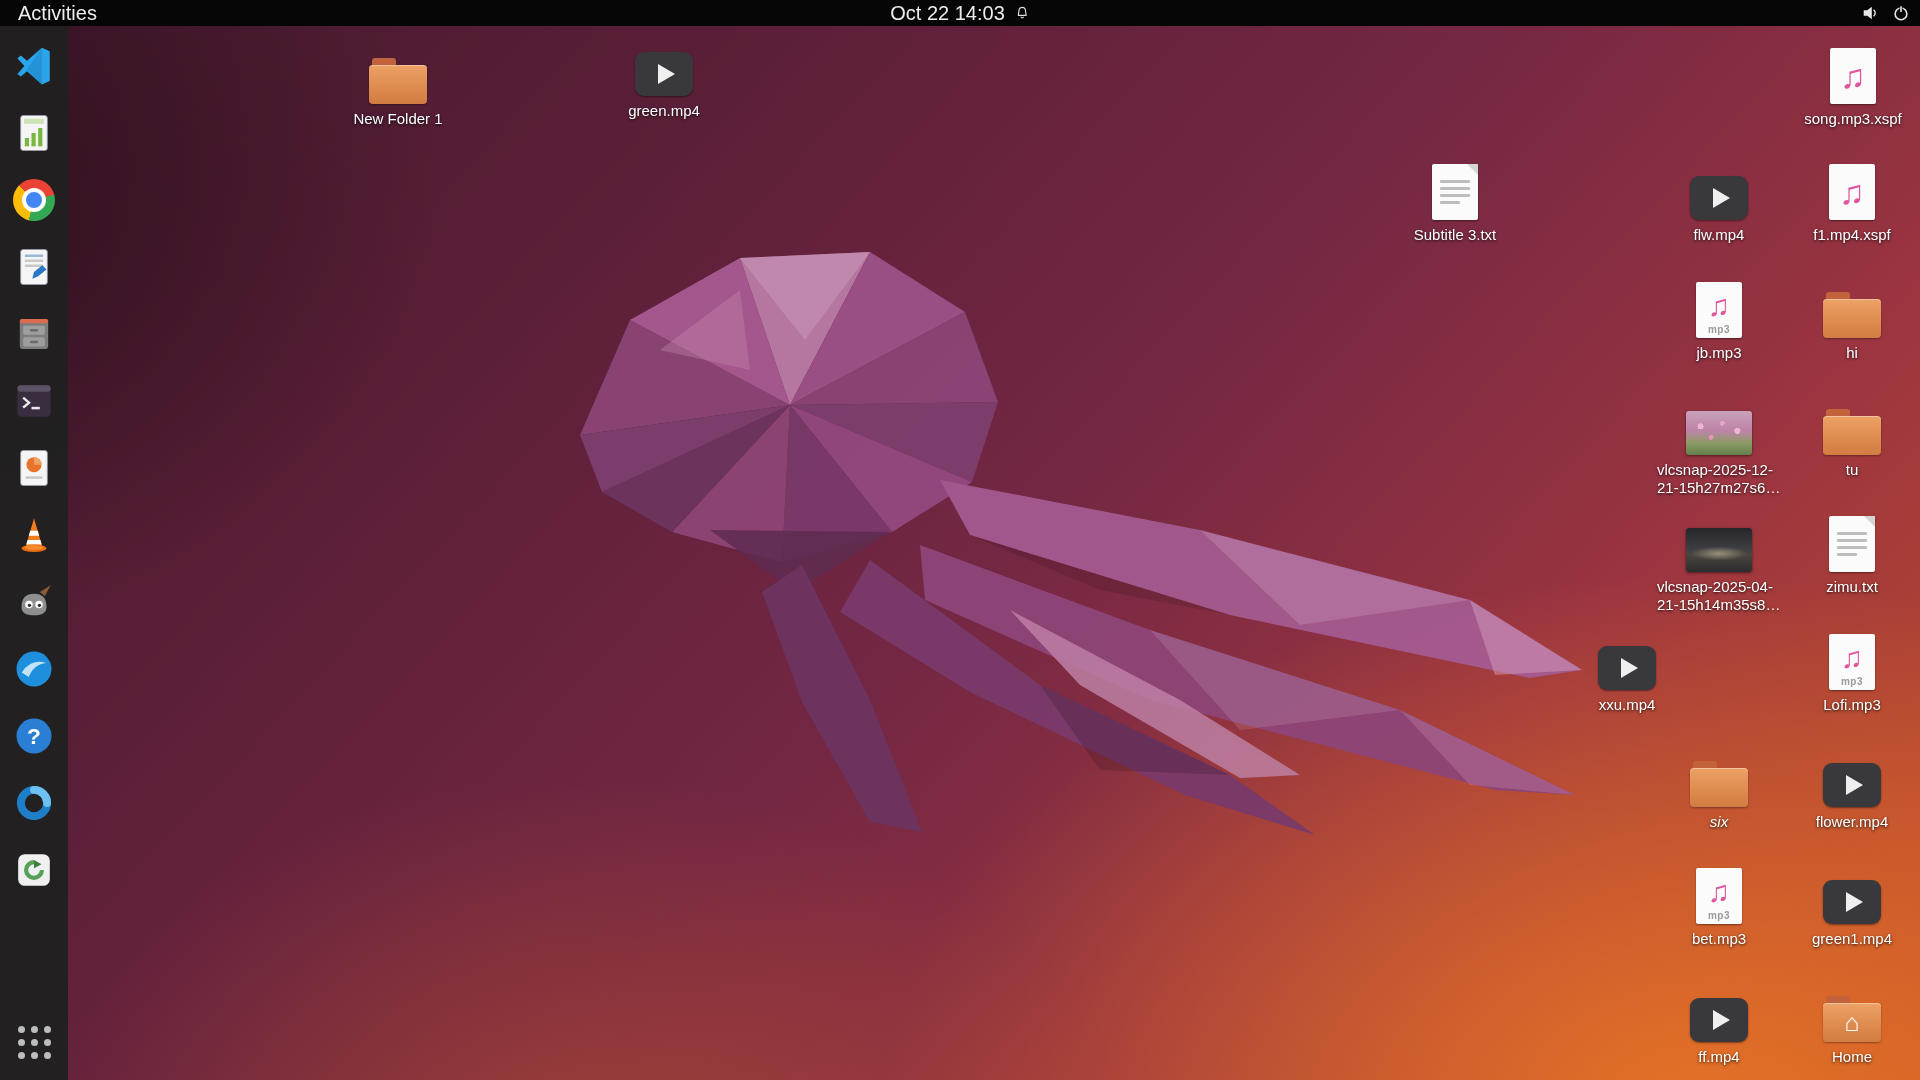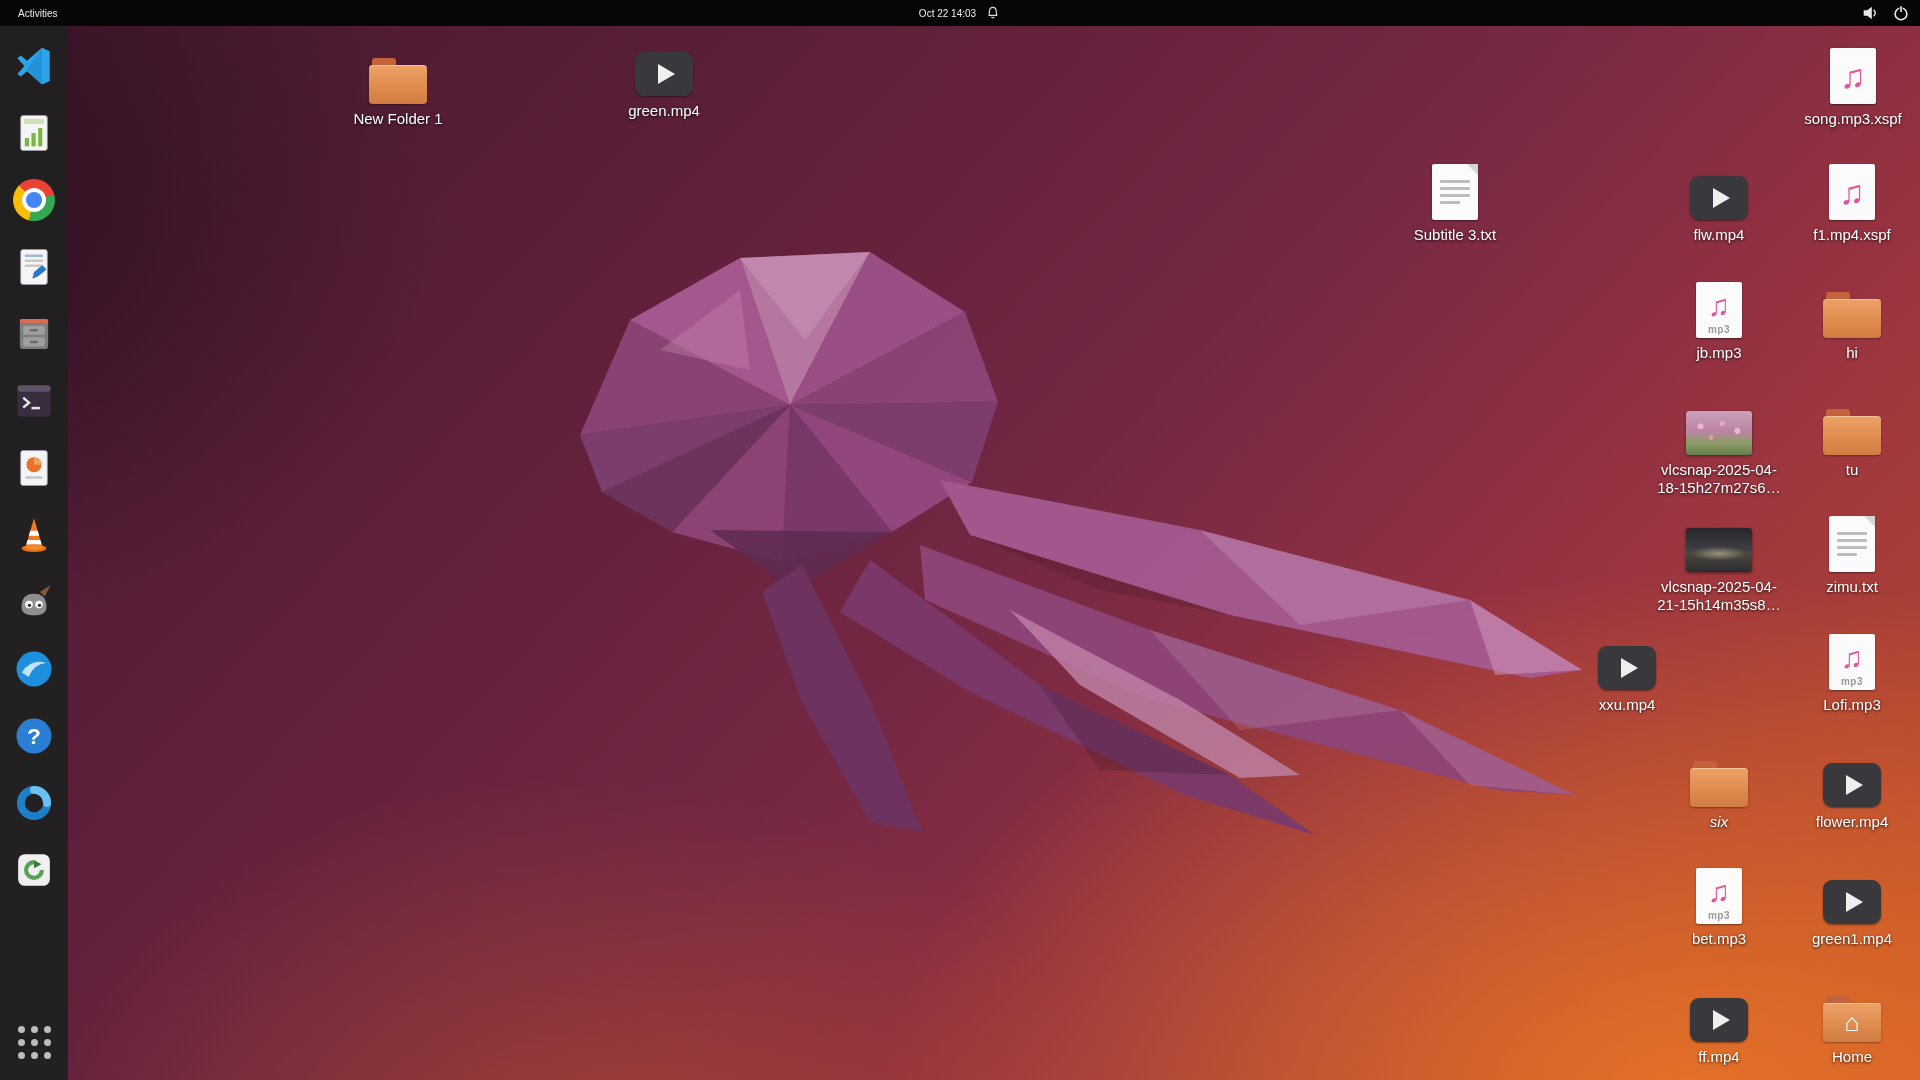--- a/index.html
+++ b/index.html
@@ -11,21 +11,21 @@
   .wallpaper{position:absolute;inset:0;
     background:
       radial-gradient(1300px 850px at 88% 102%, rgba(233,118,38,.9), rgba(233,118,38,0) 62%),
       radial-gradient(900px 650px at 30% 108%, rgba(205,92,40,.45), rgba(205,92,40,0) 60%),
       radial-gradient(900px 700px at -5% 20%, rgba(20,5,15,.55), rgba(20,5,15,0) 60%),
       linear-gradient(133deg,#451a2e 0%,#5c1f39 28%,#742743 52%,#9a3440 74%,#c14e2a 100%);}
   .jellyfish{position:absolute;left:540px;top:230px;width:1080px;height:640px;}
 
   
   .topbar{position:absolute;top:0;left:0;right:0;height:26px;background:#060606;color:#ececec;
-          font-size:10px;z-index:40;display:flex;align-items:center;}
+          font-size:20px;z-index:40;display:flex;align-items:center;}
   .activities{padding:0 18px;height:100%;display:flex;align-items:center;cursor:default;}
   .clock-group{position:absolute;left:50%;transform:translateX(-50%);display:flex;align-items:center;gap:9px;}
   .status{position:absolute;right:10px;top:0;height:26px;display:flex;align-items:center;gap:13px;}
   .tb-ic{display:flex;align-items:center;}
 
   
   .dock{position:absolute;left:0;top:26px;bottom:0;width:68px;background:rgba(32,32,32,.96);
         z-index:30;display:flex;flex-direction:column;align-items:center;padding:16px 0 14px;gap:19px;
         box-sizing:border-box;}
   .dock-item{width:48px;height:48px;display:flex;align-items:center;justify-content:center;flex:none;}
@@ -35,21 +35,21 @@
     background:conic-gradient(from -45deg,#ea4335 0 120deg,#34a853 0 240deg,#fbbc05 0 360deg);
     display:flex;align-items:center;justify-content:center;}
   .chrome-hub{width:16px;height:16px;border-radius:50%;background:#4285f4;border:4px solid #fff;}
   .grid-dots{display:grid;grid-template-columns:repeat(3,7px);grid-auto-rows:7px;gap:6px;}
   .grid-dots i{width:7px;height:7px;border-radius:50%;background:#bdbdbd;}
 
   
   .icons-layer{position:absolute;inset:0;z-index:10;}
   .desktop-icon{position:absolute;width:140px;display:flex;flex-direction:column;align-items:center;gap:6px;}
   .icon-art{height:60px;display:flex;align-items:flex-end;justify-content:center;}
-  .icon-label{color:#fff;font-size:15px;line-height:1.18;text-align:center;max-width:124px;
+  .icon-label{color:#fff;font-size:15px;line-height:1.18;text-align:left;max-width:124px;
               overflow-wrap:anywhere;text-shadow:0 1px 3px rgba(0,0,0,.85);}
 
   .folder{position:relative;width:58px;height:48px;display:inline-block;}
   .folder-tab{position:absolute;left:3px;top:2px;width:24px;height:12px;background:#c3633c;border-radius:3px 3px 0 0;}
   .folder-body{position:absolute;left:0;top:9px;width:58px;height:39px;border-radius:4px;
     background:linear-gradient(180deg,#eda266 0%,#de8a4e 60%,#d07c42 100%);
     box-shadow:inset 0 1px 0 rgba(255,255,255,.35),0 1px 2px rgba(0,0,0,.35);}
   .home-glyph{position:absolute;left:0;right:0;top:16px;text-align:center;color:#fff;font-size:25px;
               line-height:1;font-weight:normal;z-index:1;font-style:normal;}
 
@@ -185,21 +185,21 @@
             <i class="folder-tab"></i>
             <i class="folder-body"></i>
           </span>
         </div>
         <div class="icon-label">hi</div>
       </div>
       <div class="desktop-icon" style="left: 1649px; top: 395px;">
         <div class="icon-art">
           <span class="thumb flowers"></span>
         </div>
-        <div class="icon-label">vlcsnap-2025-04-18-15h27m27s6…</div>
+        <div class="icon-label">vlcsnap-2025-12-21-15h27m27s6…</div>
       </div>
       <div class="desktop-icon" style="left: 1782px; top: 395px;">
         <div class="icon-art">
           <span class="folder">
             <i class="folder-tab"></i>
             <i class="folder-body"></i>
           </span>
         </div>
         <div class="icon-label">tu</div>
       </div>

